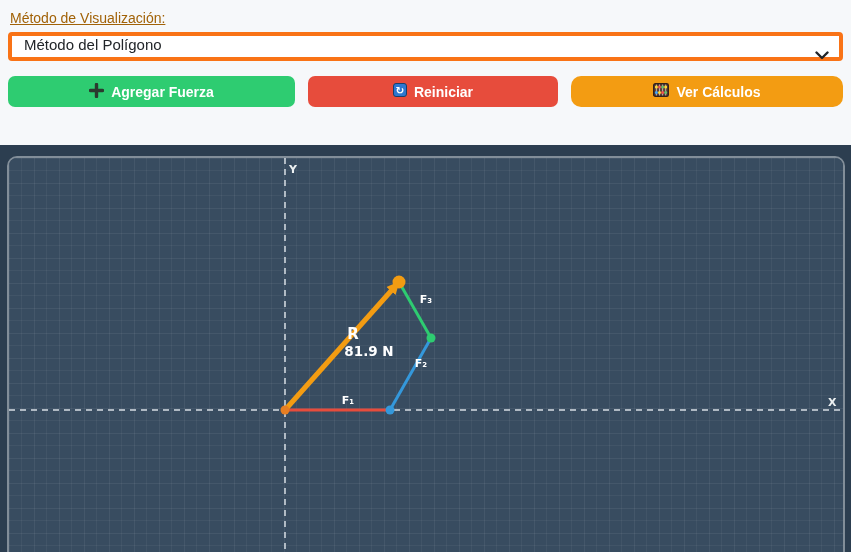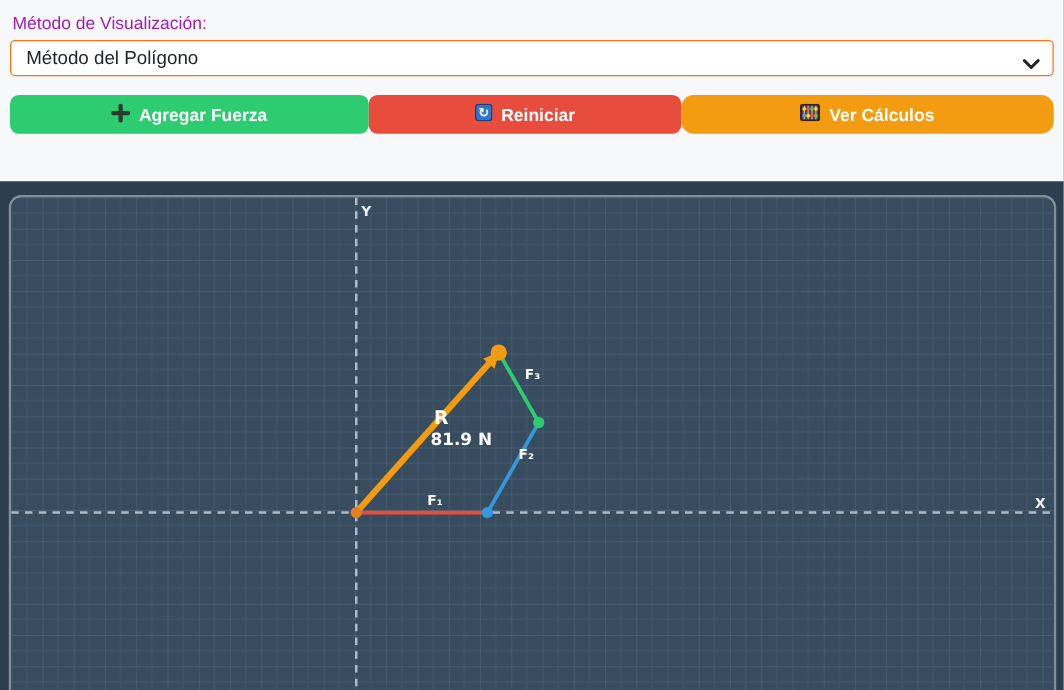--- a/index.html
+++ b/index.html
@@ -2,29 +2,29 @@
 <html><head>
 <meta charset="utf-8">
 <style>
   html,body{margin:0;padding:0;}
   body{
     width:851px;height:552px;overflow:hidden;
     background:#f6f8fa;
     font-family:"Liberation Sans","DejaVu Sans",sans-serif;
   }
   .controls{padding:8px 8px 0 8px;}
-  .method-label{display:block;font-size:14px;color:#a21caf;margin:2px 0 6px 2px;}
+  .method-label{display:block;font-size:14px;color:#a16207;margin:2px 0 6px 2px;text-decoration:underline;}
   .select-box{
     position:relative;box-sizing:border-box;height:29px;width:100%;
-    background:#ffffff;border:1px solid #f97316;border-radius:4px;
-    display:flex;align-items:center;padding:0 30px 0 12px;
+    background:#ffffff;border:4px solid #f97316;border-radius:4px;
+    display:flex;padding:0 30px 0 12px;
     font-size:15px;color:#212529;cursor:pointer;
   }
   .select-box .chevron{position:absolute;right:10px;top:10px;}
-  .btn-row{display:flex;margin-top:15px;justify-content:space-between;}
+  .btn-row{display:flex;gap:13px;margin-top:15px;justify-content:space-between;}
   .btn{
     box-sizing:border-box;height:31px;border:none;border-radius:7px;
     color:#ffffff;font-weight:bold;font-size:14px;font-family:inherit;
     display:flex;align-items:center;justify-content:center;gap:7px;cursor:pointer;
   }
   #btn-add{width:287px;}
   #btn-reset{width:250px;}
   #btn-calc{flex:1;border-radius:10px;}
   .canvas-panel{
     margin-top:38px;background:#2c3e50;height:410px;

